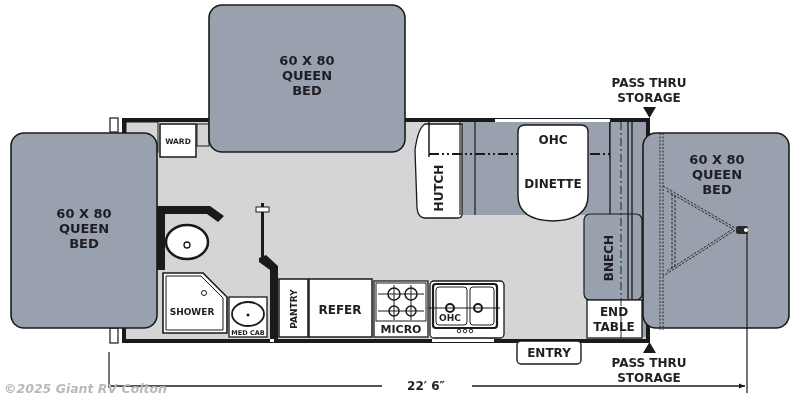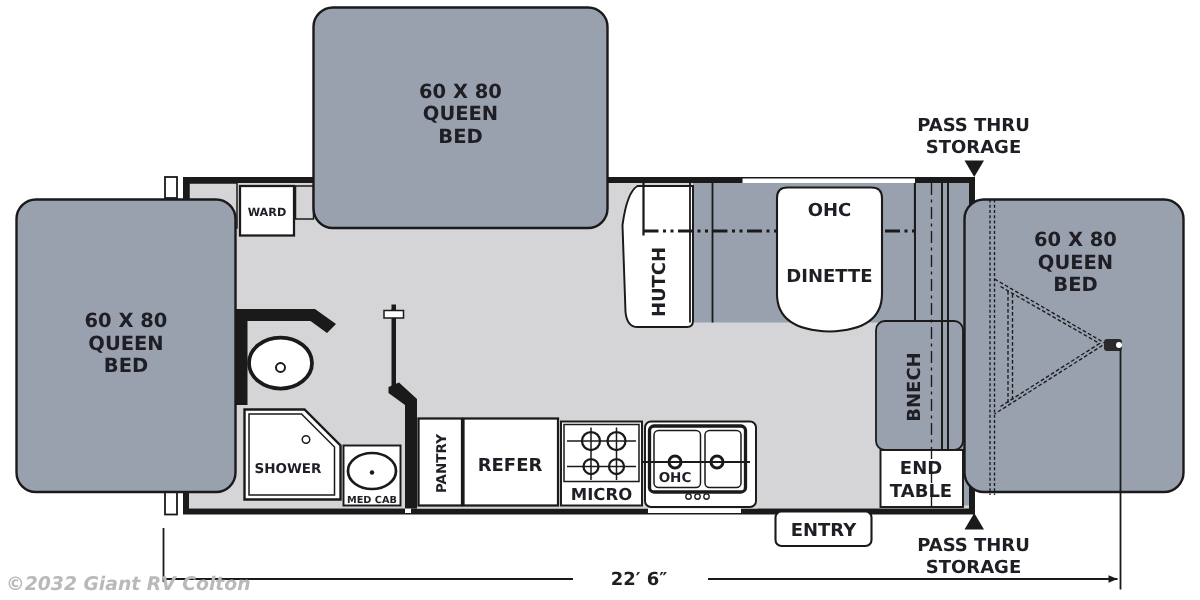--- a/index.html
+++ b/index.html
@@ -192,13 +192,13 @@
   <g>
     <line x1="109" y1="352" x2="109" y2="388" stroke="#1a1a1a" stroke-width="1.2"></line>
     <line x1="747" y1="233" x2="747" y2="393" stroke="#1a1a1a" stroke-width="1.2"></line>
     <line x1="109" y1="386" x2="382" y2="386" stroke="#1a1a1a" stroke-width="1.3"></line>
     <line x1="472" y1="386" x2="745" y2="386" stroke="#1a1a1a" stroke-width="1.3"></line>
     <path d="M745 386 L739 383.5 L739 388.5 Z" fill="#1a1a1a"></path>
     <text class="lbl rmlbl" x="426" y="390">22′ 6″</text>
   </g>
 </svg>
 
-<div class="watermark">©2032 Giant RV Colton</div>
+<div class="watermark">©2025 Giant RV Colton</div>
 
 </body></html>

